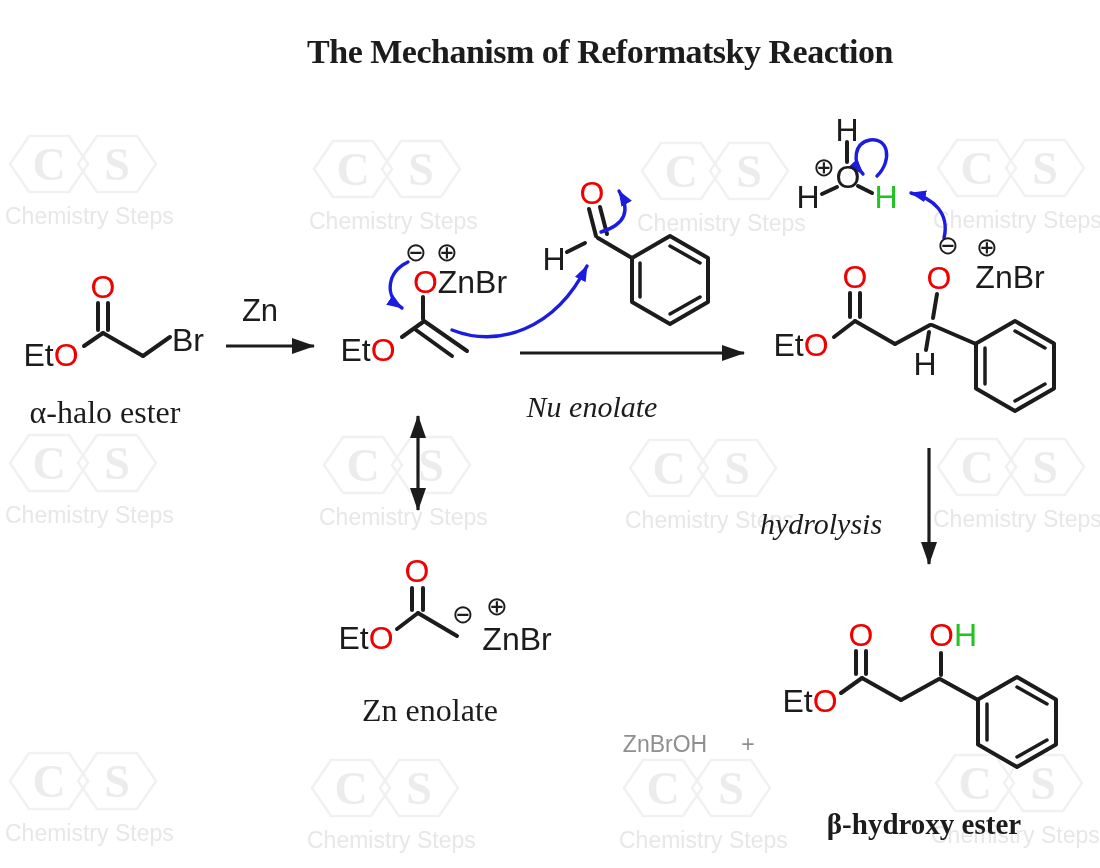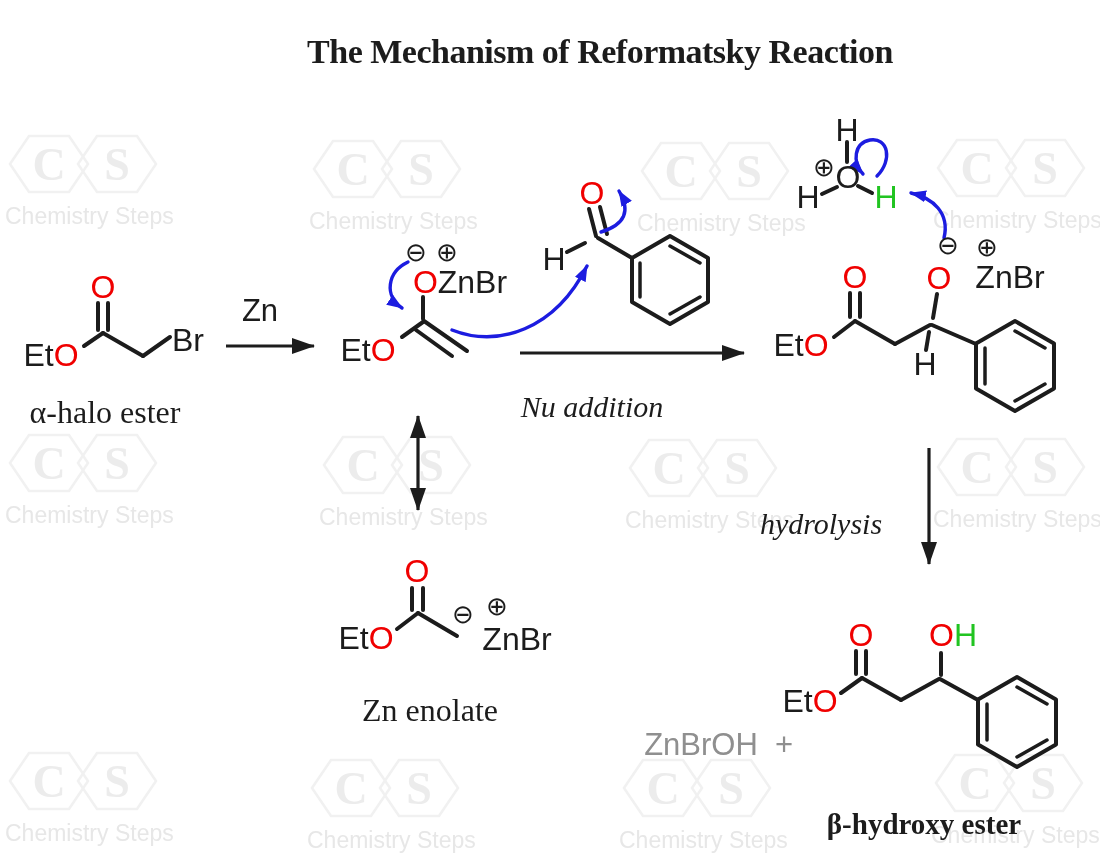--- a/index.html
+++ b/index.html
@@ -22,21 +22,21 @@
   .lbl{position:absolute;transform:translate(-50%,-50%);white-space:nowrap;line-height:1;
        color:var(--bond,#1c1c1c);z-index:3;}
   .atom{font-size:32px;}
   .red{color:var(--red,#f00000);}
   .green{color:var(--green,#21c421);}
   .chg{font-size:26px;}
   .cap{font-family:"Liberation Serif",serif;font-size:32px;}
   .ital{font-family:"Liberation Serif",serif;font-style:italic;font-size:30px;}
   .title{font-family:"Liberation Serif",serif;font-weight:bold;font-size:34px;letter-spacing:-0.5px;}
   .boldcap{font-family:"Liberation Serif",serif;font-weight:bold;font-size:29px;}
-  .gray{color:var(--gray,#8f8f8f);font-size:31px;margin-left:36px;}
+  .gray{color:var(--gray,#8f8f8f);font-size:23px;}
 </style>
 </head>
 <body>
 
 <div class="canvas">
 
   <div class="layer" id="wm-layer" style="width:1100px;height:832px;z-index:0;">
       <div class="wm" style="left: 8px; top: 133px;">
         <svg width="150" height="62" viewBox="0 0 150 62">
           <polygon class="wm-hex" points="2,31 21,3 61,3 80,31 61,59 21,59"></polygon>
@@ -251,21 +251,21 @@
   <div class="lbl cap" style="left:105px;top:412px;">α-halo ester</div>
   <div class="lbl atom" style="left:260px;top:310px;font-size:31px;">Zn</div>
 
   <div class="lbl chg" style="left:416px;top:252px;">⊖</div>
   <div class="lbl chg" style="left:447px;top:252px;">⊕</div>
   <div class="lbl atom" style="left:460px;top:282px;"><span class="red">O</span><span>ZnBr</span></div>
   <div class="lbl atom" style="left:368px;top:350px;"><span>Et</span><span class="red">O</span></div>
 
   <div class="lbl atom red" style="left:592px;top:193px;">O</div>
   <div class="lbl atom" style="left:554px;top:259px;">H</div>
-  <div class="lbl ital" style="left:592px;top:407px;">Nu addition</div>
+  <div class="lbl ital" style="left:592px;top:407px;">Nu enolate</div>
 
   <div class="lbl atom" style="left:847px;top:130px;">H</div>
   <div class="lbl chg" style="left:824px;top:167px;">⊕</div>
   <div class="lbl atom" style="left:848px;top:177px;">O</div>
   <div class="lbl atom" style="left:808px;top:197px;">H</div>
   <div class="lbl atom green" style="left:886px;top:197px;">H</div>
 
   <div class="lbl chg" style="left:948px;top:245px;">⊖</div>
   <div class="lbl chg" style="left:987px;top:247px;">⊕</div>
   <div class="lbl atom red" style="left:855px;top:277px;">O</div>

